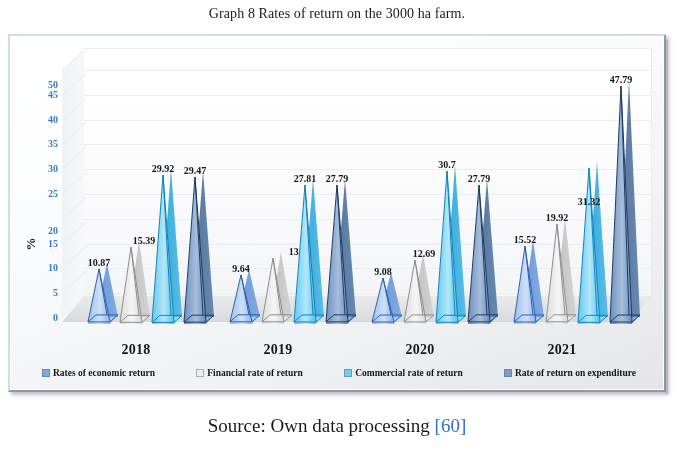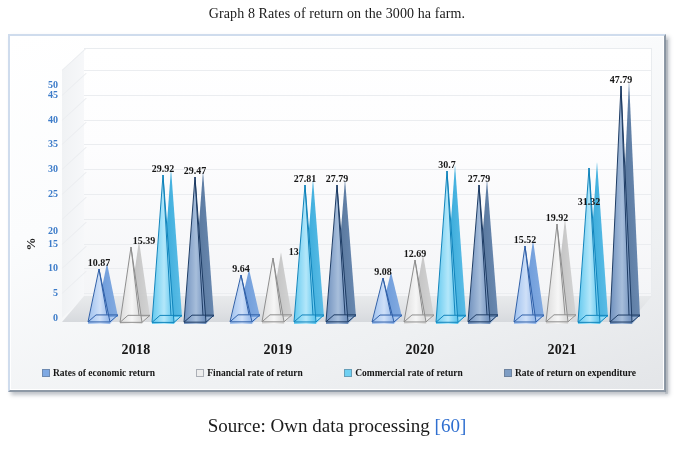--- a/index.html
+++ b/index.html
@@ -507,21 +507,21 @@
                 <svg width="34" height="64.94239999999999" viewBox="0 0 34 64.94239999999999">
                   <g fill="none" stroke="#8e8e8e" stroke-width="1">
                     <path d="M11 1 L0 62.94239999999999 L22 62.94239999999999 Z"></path>
                     <path d="M11 1 L19 55.94239999999999 L30 55.94239999999999"></path>
                     <path d="M22 62.94239999999999 L30 55.94239999999999"></path>
                     <path d="M0 62.94239999999999 L8 55.94239999999999 L19 55.94239999999999"></path>
                   </g>
                 </svg>
               </div>
             </div>
-            <div class="bar-label" style="left: 11px;">12.69</div>
+            <div class="bar-label" style="left: 20px;">12.69</div>
           </div>
           <div class="bar-wrap" style="left: 64px; height: 152.272px;">
             <div class="pyramid" style="height: 152.272px;">
               <div class="base-plate" style="background: linear-gradient(90deg, rgb(78, 192, 236) 0%, rgb(165, 226, 248) 100%);"></div>
               <div class="face-side" style="background: linear-gradient(90deg, rgb(31, 159, 212) 0%, rgb(79, 185, 230) 100%);"></div>
               <div class="face-front" style="background: linear-gradient(90deg, rgb(99, 201, 239) 0%, rgb(179, 231, 250) 55%, rgb(87, 194, 236) 100%);"></div>
               <div class="edge">
                 <svg width="34" height="154.272" viewBox="0 0 34 154.272">
                   <g fill="none" stroke="#1184bb" stroke-width="1">
                     <path d="M11 1 L0 152.272 L22 152.272 Z"></path>

